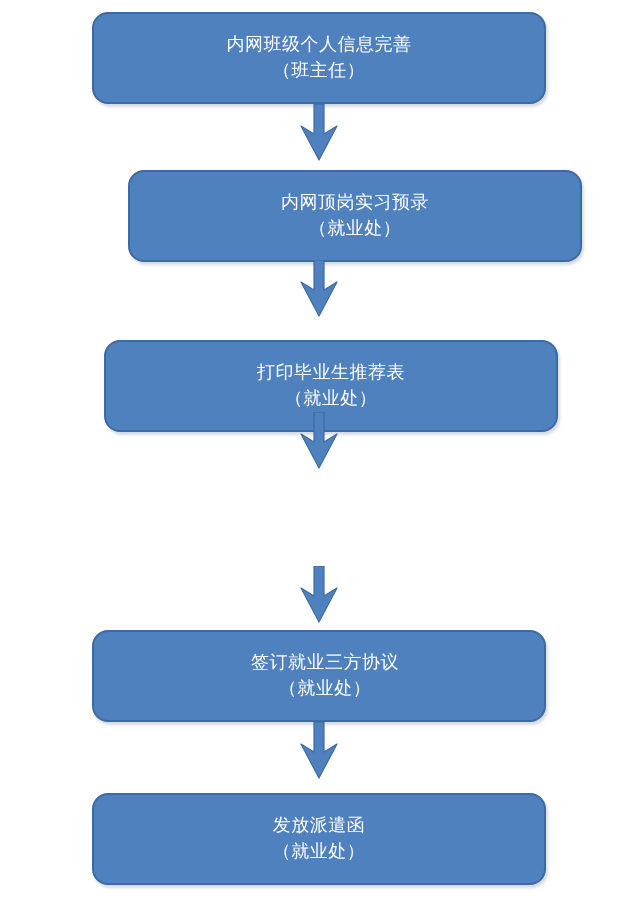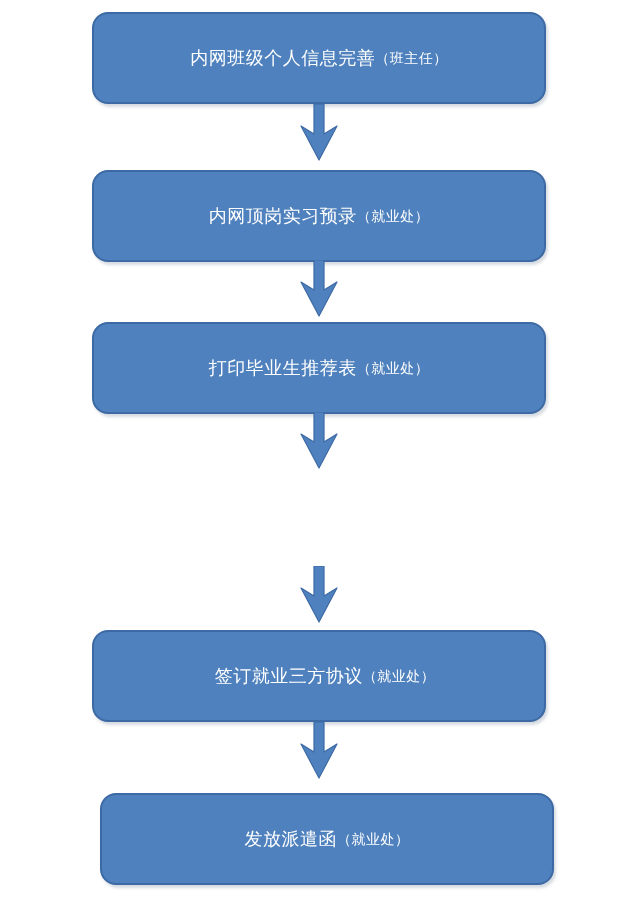--- a/index.html
+++ b/index.html
@@ -27,35 +27,36 @@
     position: absolute;
     left: 92px;
     width: 454px;
     height: 92px;
     box-sizing: border-box;
     background: #4E81BD;
     border: 2px solid #3D6AA4;
     border-radius: 16px;
     box-shadow: 2px 3px 3px rgba(120, 135, 155, 0.30);
     display: flex;
-    flex-direction: row;
+    flex-direction: column;
     align-items: center;
     justify-content: center;
   }
 
   .node-line {
     color: #ffffff;
     font-size: 18px;
     line-height: 27px;
     letter-spacing: 0.5px;
     white-space: nowrap;
     text-align: center;
   }
   .node-line.secondary {
-    font-size: 14px;
+    font-size: 18px;
+    font-family: Liberation Mono, monospace;
   }
 
   
   .connector {
     position: absolute;
     left: 299px;
     width: 40px;
     height: 60px;
   }
   .connector svg {
@@ -73,32 +74,32 @@
     <div class="node-line">内网班级个人信息完善</div>
     <div class="node-line secondary">（班主任）</div>
   </div>
 
   <div class="connector" style="top:104px;">
     <svg viewBox="0 0 40 60" xmlns="http://www.w3.org/2000/svg">
       <path d="M15 0 L25 0 L25 30 L38 22 L20 56 L2 22 L15 30 Z" fill="#4E81BD" stroke="#3D6AA4" stroke-width="1.2" stroke-linejoin="round"></path>
     </svg>
   </div>
 
-  <div class="node" style="top:170px;">
+  <div class="node" style="top:170px;margin-left:36px;">
     <div class="node-line">内网顶岗实习预录</div>
     <div class="node-line secondary">（就业处）</div>
   </div>
 
   <div class="connector" style="top:260px;">
     <svg viewBox="0 0 40 60" xmlns="http://www.w3.org/2000/svg">
       <path d="M15 0 L25 0 L25 30 L38 22 L20 56 L2 22 L15 30 Z" fill="#4E81BD" stroke="#3D6AA4" stroke-width="1.2" stroke-linejoin="round"></path>
     </svg>
   </div>
 
-  <div class="node" style="top:322px;">
+  <div class="node" style="top:340px;margin-left:12px;">
     <div class="node-line">打印毕业生推荐表</div>
     <div class="node-line secondary">（就业处）</div>
   </div>
 
   <div class="connector" style="top:412px;">
     <svg viewBox="0 0 40 60" xmlns="http://www.w3.org/2000/svg">
       <path d="M15 0 L25 0 L25 30 L38 22 L20 56 L2 22 L15 30 Z" fill="#4E81BD" stroke="#3D6AA4" stroke-width="1.2" stroke-linejoin="round"></path>
     </svg>
   </div>
 
@@ -113,18 +114,18 @@
     <div class="node-line">签订就业三方协议</div>
     <div class="node-line secondary">（就业处）</div>
   </div>
 
   <div class="connector" style="top:722px;">
     <svg viewBox="0 0 40 60" xmlns="http://www.w3.org/2000/svg">
       <path d="M15 0 L25 0 L25 30 L38 22 L20 56 L2 22 L15 30 Z" fill="#4E81BD" stroke="#3D6AA4" stroke-width="1.2" stroke-linejoin="round"></path>
     </svg>
   </div>
 
-  <div class="node" style="top:793px;margin-left:8px;">
+  <div class="node" style="top:793px;">
     <div class="node-line">发放派遣函</div>
     <div class="node-line secondary">（就业处）</div>
   </div>
 
 </div>
 
 </body></html>

